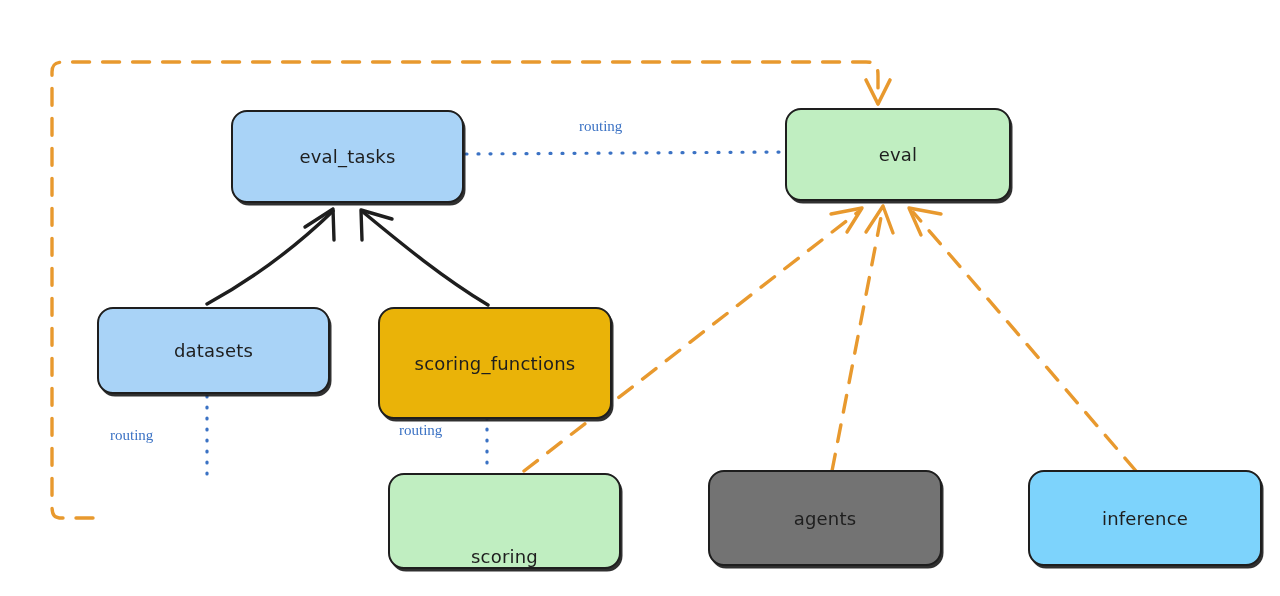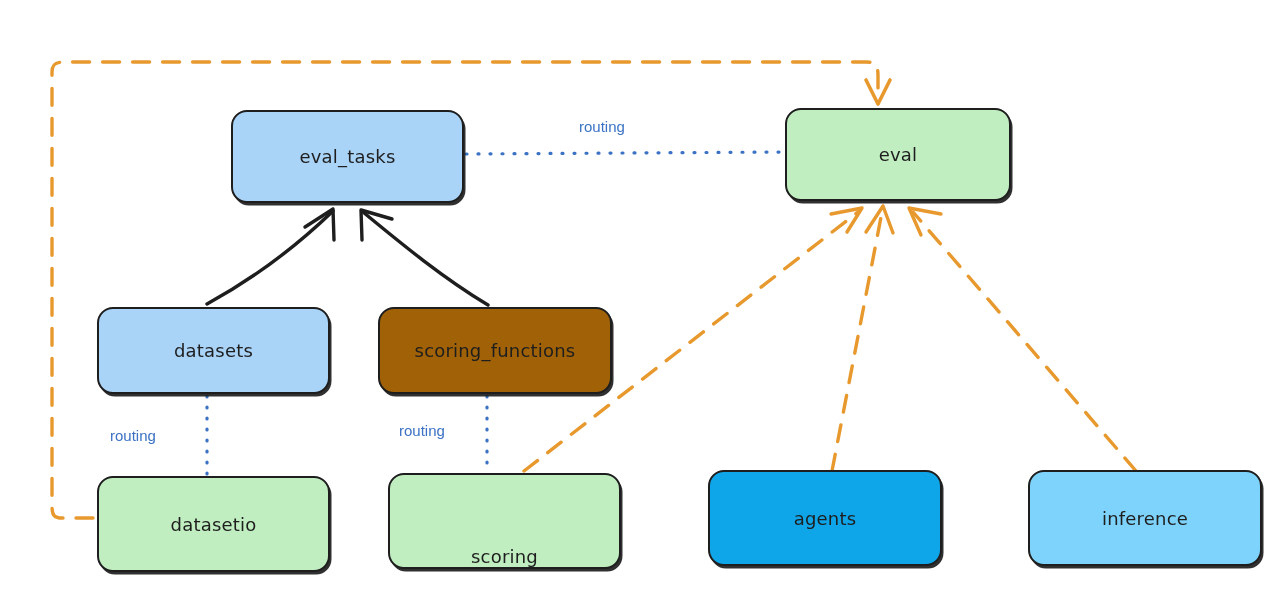--- a/index.html
+++ b/index.html
@@ -40,21 +40,21 @@
   .node-label {
     font-family: "DejaVu Sans", sans-serif;
     font-size: 18px;
     color: #1e1e1e;
     letter-spacing: 0.2px;
     white-space: nowrap;
     user-select: none;
   }
   .edge-label {
     position: absolute;
-    font-family: Liberation Sans, sans-serif;
+    font-family: Liberation Serif, serif;
     font-size: 15px;
     color: #3b72c4;
     white-space: nowrap;
     user-select: none;
   }
 </style>
 </head>
 <body>
 
 <div id="canvas">
@@ -109,33 +109,30 @@
   </div>
 
   <div class="node" style="left:231px; top:110px; width:233px; height:93px; background:#a9d3f7;">
     <span class="node-label">eval_tasks</span>
   </div>
 
   <div class="node" style="left:97px; top:307px; width:233px; height:87px; background:#a9d3f7;justify-content:center;">
     <span class="node-label">datasets</span>
   </div>
 
-  <div class="node" style="left:378px; top:307px; width:234px; height:87px; background:#a16207;">
+  <div class="node" style="left:378px; top:307px; width:234px; height:112px; background:#eab308;">
     <span class="node-label">scoring_functions</span>
   </div>
 
-  <div class="node" style="left:97px; top:476px; width:233px; height:96px; background:#c0eec1;">
-    <span class="node-label">datasetio</span>
-  </div>
 
   <div class="node" style="left:388px; top:473px; width:233px; height:96px; background:#c0eec1;align-items:flex-end;">
     <span class="node-label">scoring</span>
   </div>
 
-  <div class="node" style="left:708px; top:470px; width:234px; height:96px; background:#0ea5e9;">
+  <div class="node" style="left:708px; top:470px; width:234px; height:96px; background:#737373;">
     <span class="node-label">agents</span>
   </div>
 
   <div class="node" style="left:1028px; top:470px; width:234px; height:96px; background:#7dd3fc;">
     <span class="node-label">inference</span>
   </div>
 
   <span class="edge-label" style="left:579px; top:118px;">routing</span>
 
   <span class="edge-label" style="left:110px; top:427px;">routing</span>

